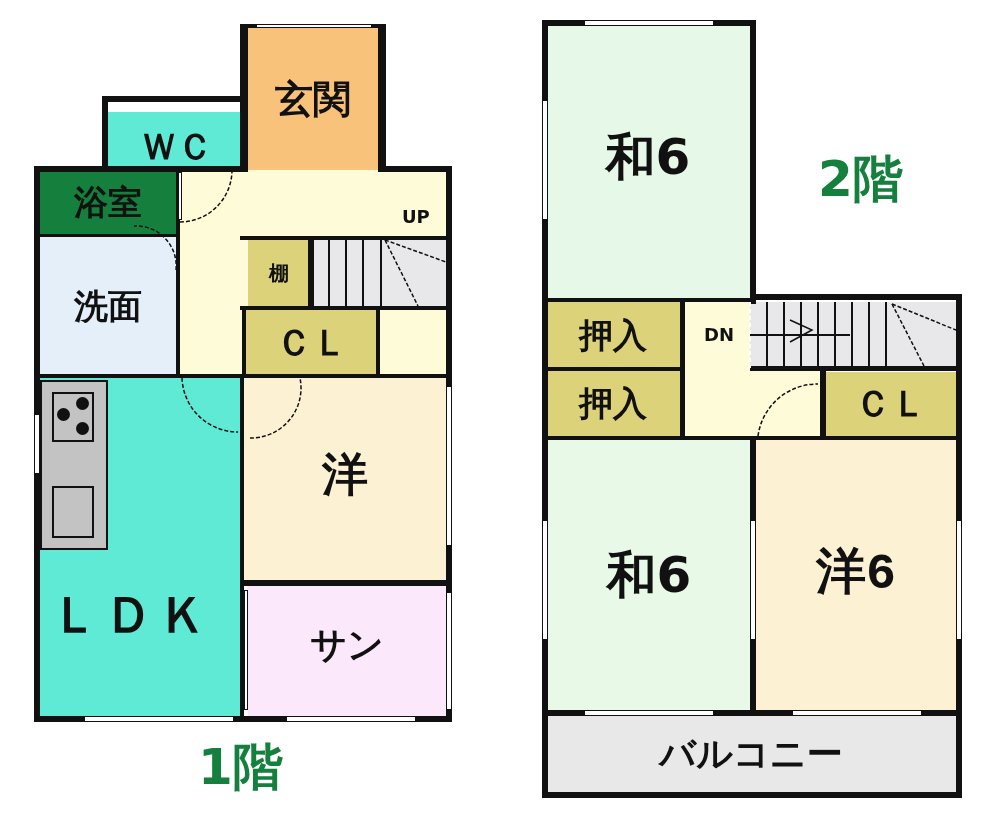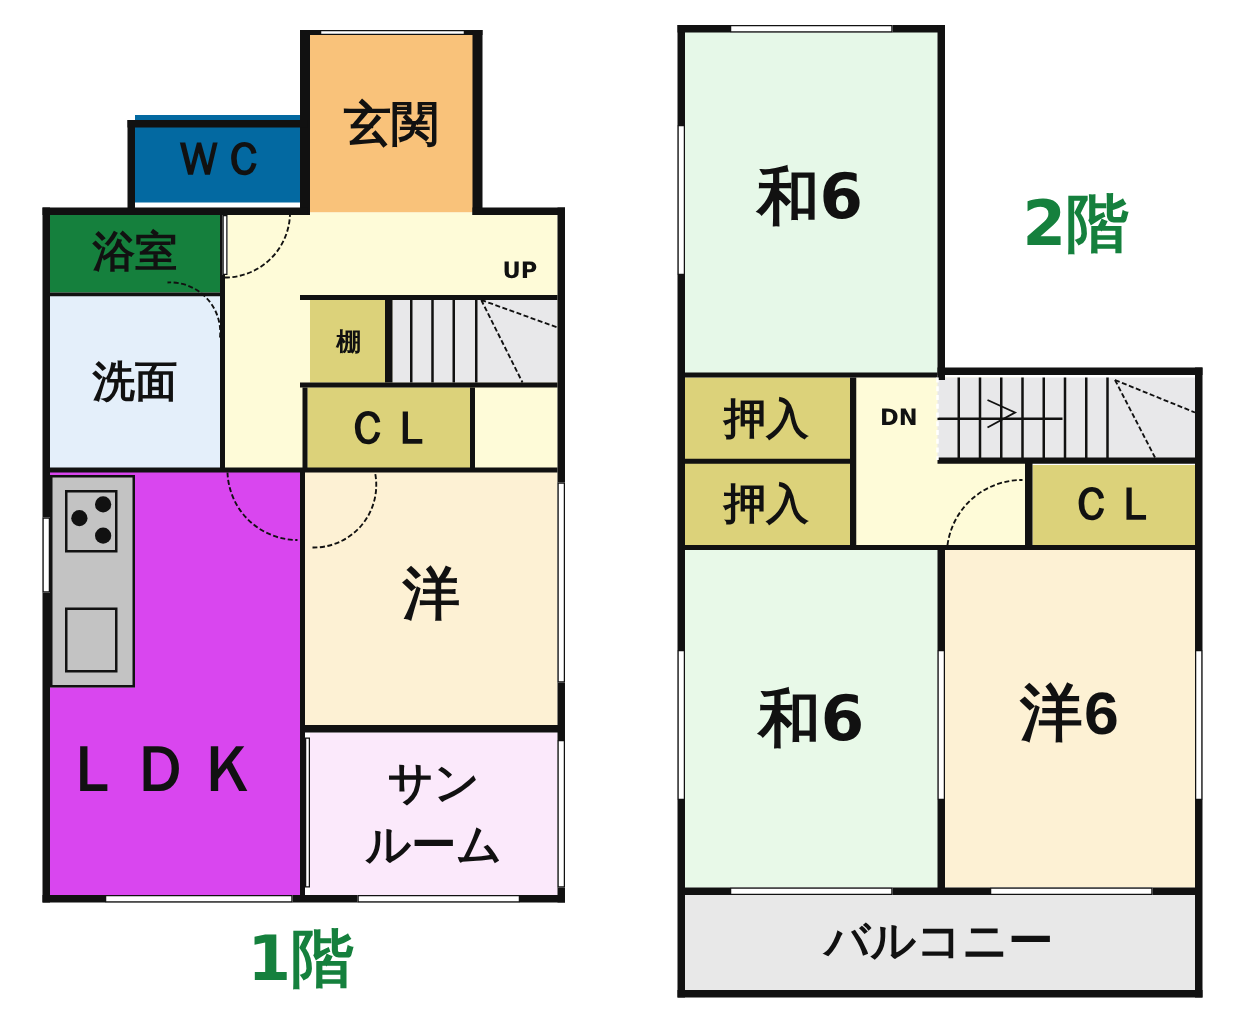--- a/index.html
+++ b/index.html
@@ -18,21 +18,21 @@
   </style>
 </head>
 <body>
 
 <div>
 
   <div class="room" style="left:246px;top:28px;width:134px;height:142px;background:#f9c27a;">
     <span class="label" style="font-size:38px;">玄関</span>
   </div>
 
-  <div class="room" style="left:108px;top:92px;width:138px;height:70px;background:#0369a1;font-family:Liberation Serif, serif;">
+  <div class="room" style="left:108px;top:112px;width:138px;height:70px;background:#5eead4;">
     <span class="label" style="font-size:36px;">ＷＣ</span>
   </div>
 
   <div class="room" style="left:38px;top:170px;width:140px;height:64px;background:#15803d;">
     <span class="label" style="font-size:34px;">浴室</span>
   </div>
 
   <div class="room" style="left:38px;top:236px;width:140px;height:140px;background:#e4effa;">
     <span class="label" style="font-size:34px;">洗面</span>
   </div>
@@ -52,36 +52,35 @@
   <span class="label" style="position:absolute;left:402px;top:208px;font-size:18px;">UP</span>
 
   <div class="room" style="left:246px;top:310px;width:132px;height:66px;background:#dcd27a;">
     <span class="label" style="font-size:36px;">ＣＬ</span>
   </div>
 
   <div class="room" style="left:244px;top:376px;width:202px;height:206px;background:#fdf1d4;">
     <span class="label" style="font-size:46px;margin-top:-10px;">洋</span>
   </div>
 
-  <div class="room" style="left:38px;top:376px;width:204px;height:342px;background:#d946ef;align-items:flex-end;justify-content:flex-start;">
+  <div class="room" style="left:38px;top:376px;width:204px;height:342px;background:#5eead4;align-items:flex-end;justify-content:flex-start;">
     <span class="label" style="font-size:50px;margin:0 0 78px 12px;letter-spacing:4px;">ＬＤＫ</span>
   </div>
 
   <div style="position:absolute;left:40px;top:380px;width:68px;height:170px;background:#c3c3c3;border:2px solid #111;box-sizing:border-box;">
     <div style="position:absolute;left:10px;top:10px;width:42px;height:50px;border:2px solid #111;box-sizing:border-box;">
       <div style="position:absolute;left:22px;top:3px;width:13px;height:13px;border-radius:50%;background:#111;"></div>
       <div style="position:absolute;left:3px;top:14px;width:13px;height:13px;border-radius:50%;background:#111;"></div>
       <div style="position:absolute;left:22px;top:28px;width:13px;height:13px;border-radius:50%;background:#111;"></div>
     </div>
     <div style="position:absolute;left:10px;top:104px;width:42px;height:52px;border:2px solid #111;box-sizing:border-box;"></div>
   </div>
 
   <div class="room" style="left:248px;top:586px;width:198px;height:132px;background:#fbe9fb;flex-direction:column;">
     <span class="label" style="font-size:36px;margin-bottom:14px;">サン</span>
-    <span class="label" style="font-size:36px;">ルーム</span>
   </div>
 
   <div class="wall" style="left:240px;top:24px;width:8px;height:148px;"></div>
   <div class="wall" style="left:240px;top:24px;width:146px;height:4px;"></div>
   <div class="wall" style="left:378px;top:24px;width:8px;height:148px;"></div>
   <div class="wall" style="left:102px;top:96px;width:144px;height:6px;"></div>
   <div class="wall" style="left:102px;top:96px;width:6px;height:74px;"></div>
   <div class="wall" style="left:34px;top:166px;width:212px;height:6px;"></div>
   <div class="wall" style="left:378px;top:166px;width:74px;height:6px;"></div>
   <div class="wall" style="left:34px;top:166px;width:6px;height:556px;"></div>

